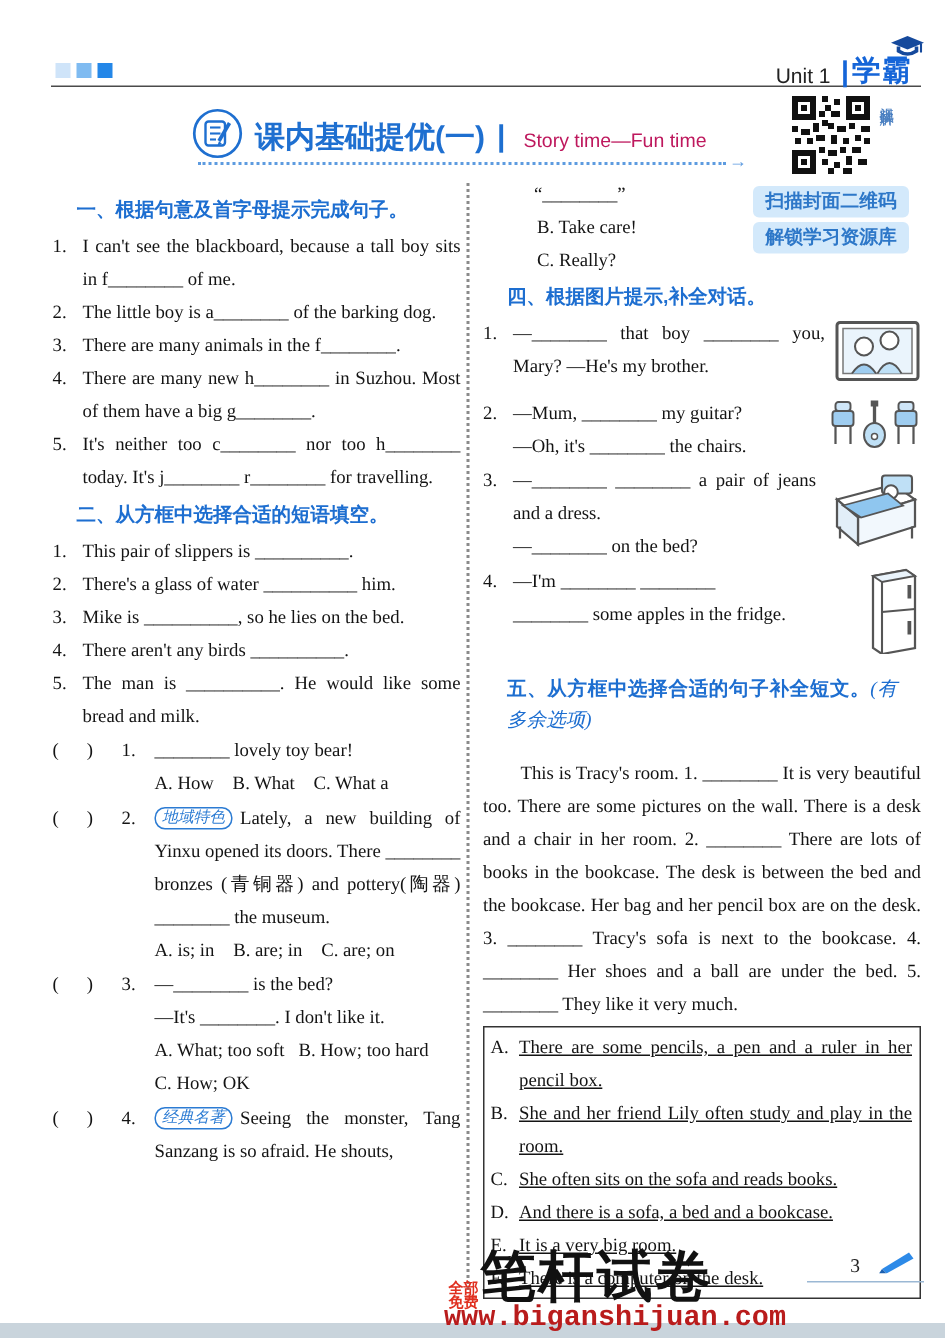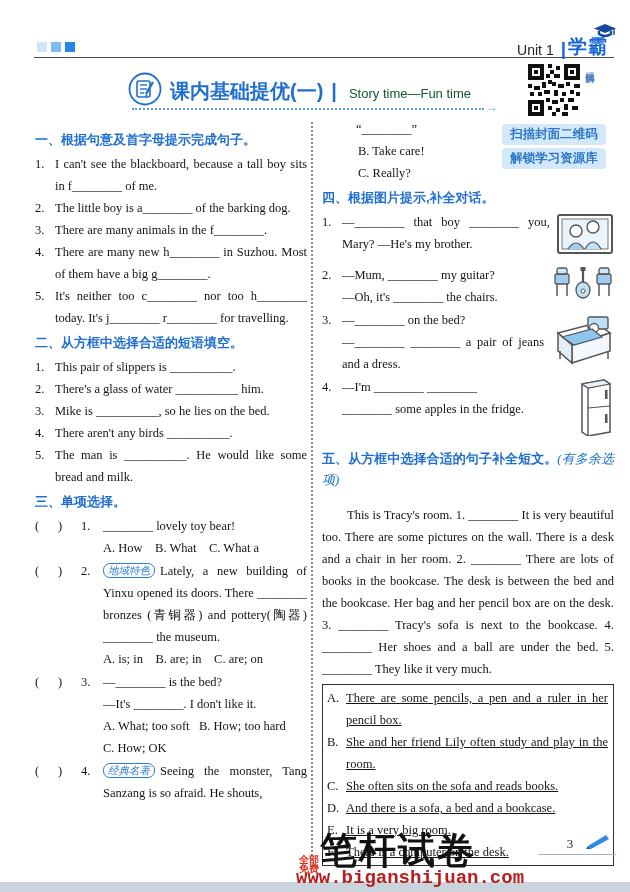--- a/index.html
+++ b/index.html
@@ -18,34 +18,34 @@
   .unit-label { font-family:"Liberation Sans", sans-serif; font-size:14px; color:#222; padding-bottom:2px; }
   .brand-wrap { position:relative; display:flex; align-items:flex-end; }
   .brand-sep { color:#1565d8; font-weight:bold; font-size:19px; font-family:"Liberation Sans", sans-serif; margin-right:2px; }
   .brand { color:#1565d8; font-weight:bold; font-size:19px; font-family:"Liberation Sans", sans-serif; letter-spacing:1px; }
   .cap-icon { position:absolute; top:-10px; right:-8px; }
   
   .title-row { position:absolute; top:72px; left:128px; display:flex; align-items:center; gap:8px; }
   .title-icon { flex:none; }
   .page-title { color:#1e6fd0; font-weight:bold; font-size:20px; font-family:"Liberation Sans", sans-serif; }
   .title-sep { color:#1e6fd0; font-weight:bold; font-size:20px; font-family:"Liberation Sans", sans-serif; }
-  .subtitle { font-family:"Liberation Sans", sans-serif; font-size:13px; color:#14532d; padding-left:4px; padding-top:4px; }
+  .subtitle { font-family:"Liberation Sans", sans-serif; font-size:13px; color:#be185d; padding-left:4px; padding-top:4px; }
   .title-underline { position:absolute; top:108px; left:132px; width:352px; border-bottom:2px dotted #5d9be0; }
   .title-arrow { position:absolute; top:100px; left:486px; color:#5d9be0; font-size:12px; }
   
   .qr-block { position:absolute; top:64px; right:34px; display:flex; gap:3px; }
   .qr-caption { writing-mode:vertical-rl; font-size:9.5px; color:#4a7fc1; font-family:"Liberation Sans", sans-serif; letter-spacing:1px; }
   .scan-box { position:absolute; top:124px; right:24px; width:104px; font-family:"Liberation Sans", sans-serif; }
   .scan-line { background:#d3e9fb; color:#2d77c8; font-weight:bold; font-size:12.5px;
                border-radius:4px; padding:2px 5px; margin-bottom:3px; text-align:center; white-space:nowrap; }
   
   .divider { position:absolute; top:122px; left:311px; height:738px; border-left:2px dotted #8a8a8a; }
   .col-left  { position:absolute; top:126px; left:35px;  width:272px; line-height:22px; }
   .col-right { position:absolute; top:118px; left:322px; width:292px; line-height:22px; }
-  .sec-h { color:#1d6ed0; font-family:"Liberation Sans", sans-serif; font-weight:bold; font-size:13px; margin:3px 0 3px; line-height:21px; text-align:justify; }
+  .sec-h { color:#1d6ed0; font-family:"Liberation Sans", sans-serif; font-weight:bold; font-size:13px; margin:3px 16px 3px; line-height:21px; text-align:justify; }
   .sec-note { color:#1d6ed0; font-weight:normal; font-style:italic; font-family:"Liberation Serif", serif; font-size:13px; }
   .item { display:flex; margin:0; }
   .num { flex:none; width:20px; }
   .itext { flex:1; text-align:justify; }
   .phrase-box { border:1.3px solid #333; padding:1px 6px; margin:2px 0 3px; }
   .pb-row { display:flex; justify-content:space-between; }
   .pb-row span { white-space:nowrap; }
   
   .mcq { display:flex; margin-top:1px; }
   .paren { flex:none; white-space:pre; width:46px; }
@@ -221,21 +221,20 @@
     </div>
     <div class="item">
       <span class="num">4.</span>
       <span class="itext">There aren't any birds __________.</span>
     </div>
     <div class="item">
       <span class="num">5.</span>
       <span class="itext">The man is __________. He would like some bread and milk.</span>
     </div>
 
-    <div class="sec-h">三、单项选择。</div>
 
     <div class="mcq">
       <span class="paren">(      )</span>
       <div class="mcq-main">
         <div class="q-line">
           <span class="qnum">1.</span>
           <span class="qtext">________ lovely toy bear!</span>
         </div>
         <div class="opts">A. How    B. What    C. What a</div>
       </div>
@@ -335,22 +334,22 @@
             <polygon points="8,22 46,12 60,22 22,34" fill="#fff" stroke="#555" stroke-width="1.5"></polygon>
             <polygon points="22,34 60,22 60,40 22,52" fill="#f2f8fd" stroke="#555" stroke-width="1.5"></polygon>
             <polygon points="8,22 22,34 22,52 8,40" fill="#e2eef8" stroke="#555" stroke-width="1.5"></polygon>
             <rect x="38" y="6" width="20" height="12" rx="2" fill="#bfe0f6" stroke="#555" stroke-width="1.4"></rect>
             <circle cx="44" cy="17" r="4.5" fill="#fff" stroke="#555" stroke-width="1.3"></circle>
             <polygon points="12,26 42,18 52,26 24,34" fill="#8fc6ef" stroke="#555" stroke-width="1.2"></polygon>
             <line x1="10" y1="40" x2="10" y2="48" stroke="#555" stroke-width="1.5"></line>
             <line x1="58" y1="40" x2="58" y2="48" stroke="#555" stroke-width="1.5"></line>
           </svg>
         </span>
+        <p>—________ ________ a pair of jeans and a dress.</p>
         <p>—________ on the bed?</p>
-        <p>—________ ________ a pair of jeans and a dress.</p>
       </div>
     </div>
 
     <div class="s4item">
       <span class="num">4.</span>
       <div class="s4body">
         <span class="s4img">
           <svg width="40" height="58" viewBox="0 0 40 58">
             <polygon points="8,6 30,2 36,6 36,54 14,58 8,54" fill="#fff" stroke="#555" stroke-width="1.5"></polygon>
             <polygon points="8,6 30,2 36,6 14,10" fill="#eaf4fc" stroke="#555" stroke-width="1.2"></polygon>

